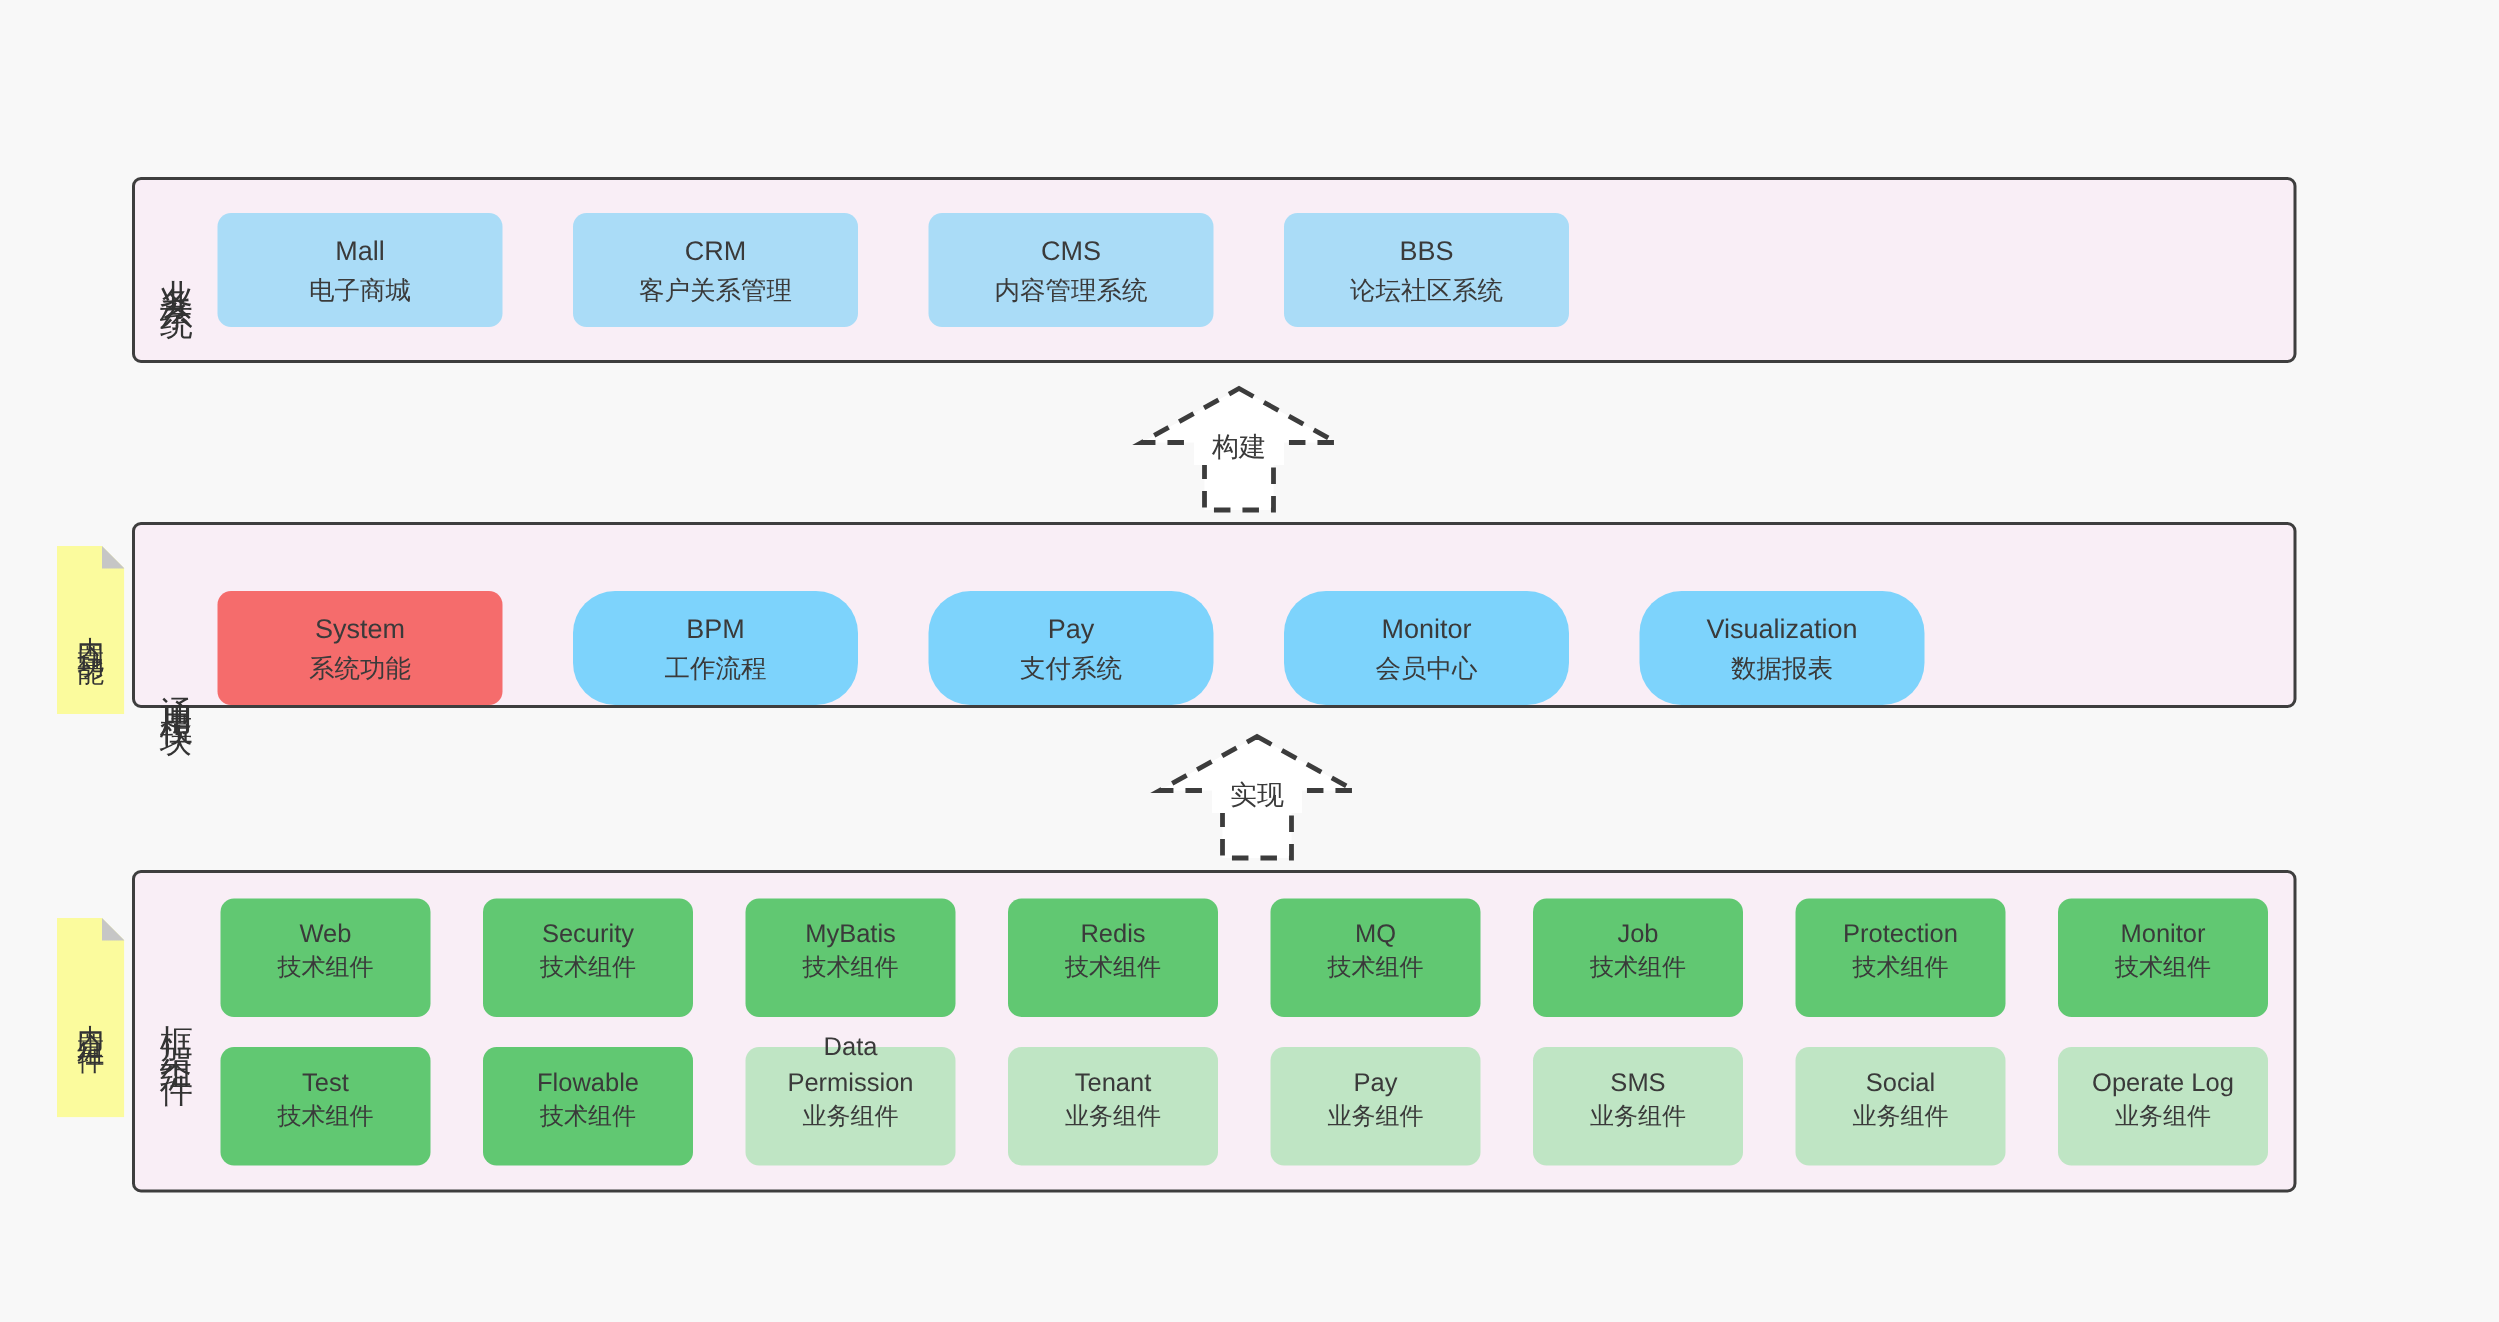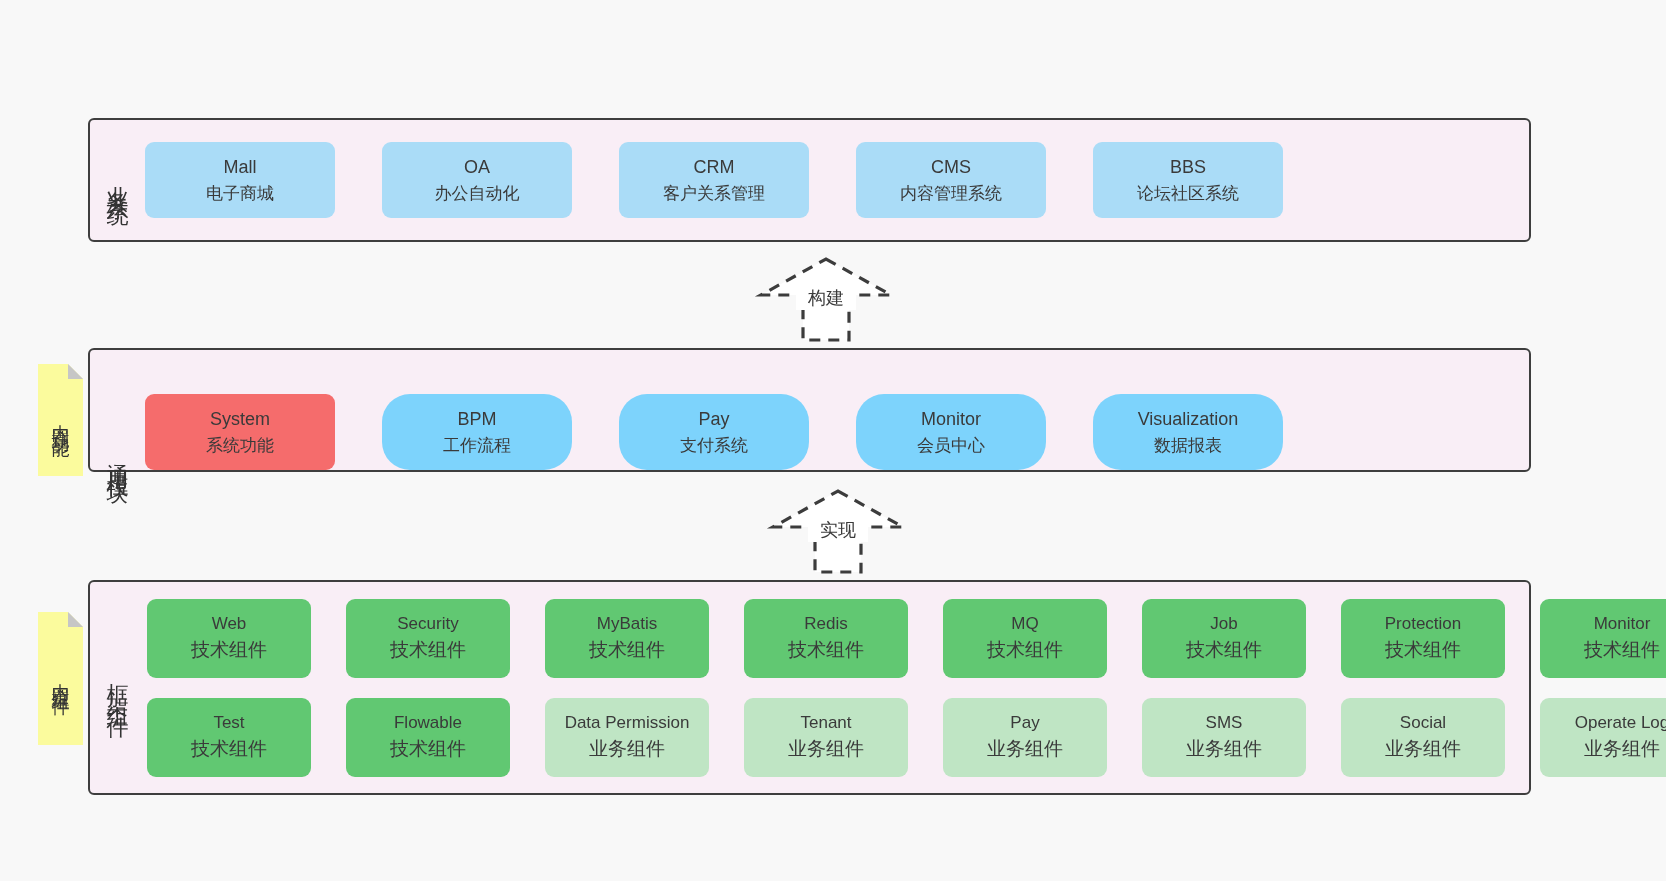--- a/index.html
+++ b/index.html
@@ -50,25 +50,25 @@
     border-radius:9px;
     display:flex;
     flex-direction:column;
     align-items:center;
     justify-content:center;
     text-align:center;
     line-height:1.5;
     padding:20px 8px;
   }
   .band-business .box, .band-common .box { width:190px; height:76px; }
-  .band-framework .box { width:164px; height:79px; line-height:1.42; }
+  .band-framework .box { width:140px; height:79px; line-height:1.42;justify-content:flex-end; }
   .box-title    { font-size:18px; }
   .box-subtitle { font-size:17px; }
   .band-framework .box-title    { font-size:17px; }
-  .band-framework .box-subtitle { font-size:19px; }
+  .band-framework .box-subtitle { font-size:16px; }
 
   .blue        { background:#aadcf7; }
   .red         { background:#f56c6c; }
   .pink        { background:#7dd3fc;border-radius:28px; }
   .green       { background:#61c872; }
   .green-light { background:#bfe5c4; }
 
   
   .note {
     position:absolute;
@@ -103,24 +103,20 @@
 
   <section class="band band-business" style="left:88px; top:118px; width:1443px; height:124px;">
     <div class="band-label">业务系统</div>
     <div class="rows">
       <div class="row">
         <div class="box blue">
           <div class="box-title">Mall</div>
           <div class="box-subtitle">电子商城</div>
         </div>
         <div class="box blue">
-          <div class="box-title">OA</div>
-          <div class="box-subtitle">办公自动化</div>
-        </div>
-        <div class="box blue">
           <div class="box-title">CRM</div>
           <div class="box-subtitle">客户关系管理</div>
         </div>
         <div class="box blue">
           <div class="box-title">CMS</div>
           <div class="box-subtitle">内容管理系统</div>
         </div>
         <div class="box blue">
           <div class="box-title">BBS</div>
           <div class="box-subtitle">论坛社区系统</div>

